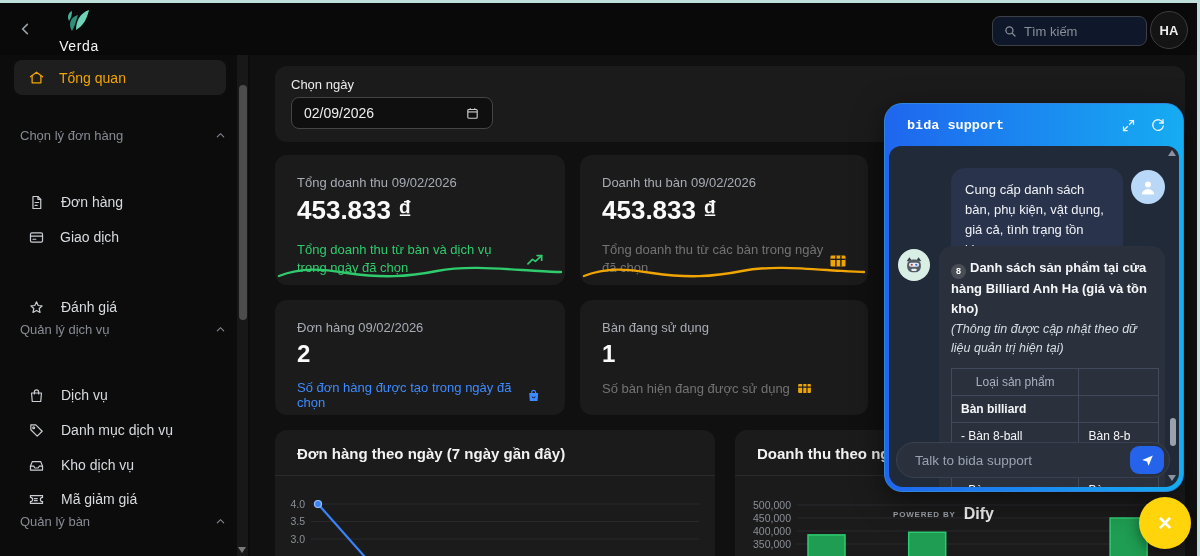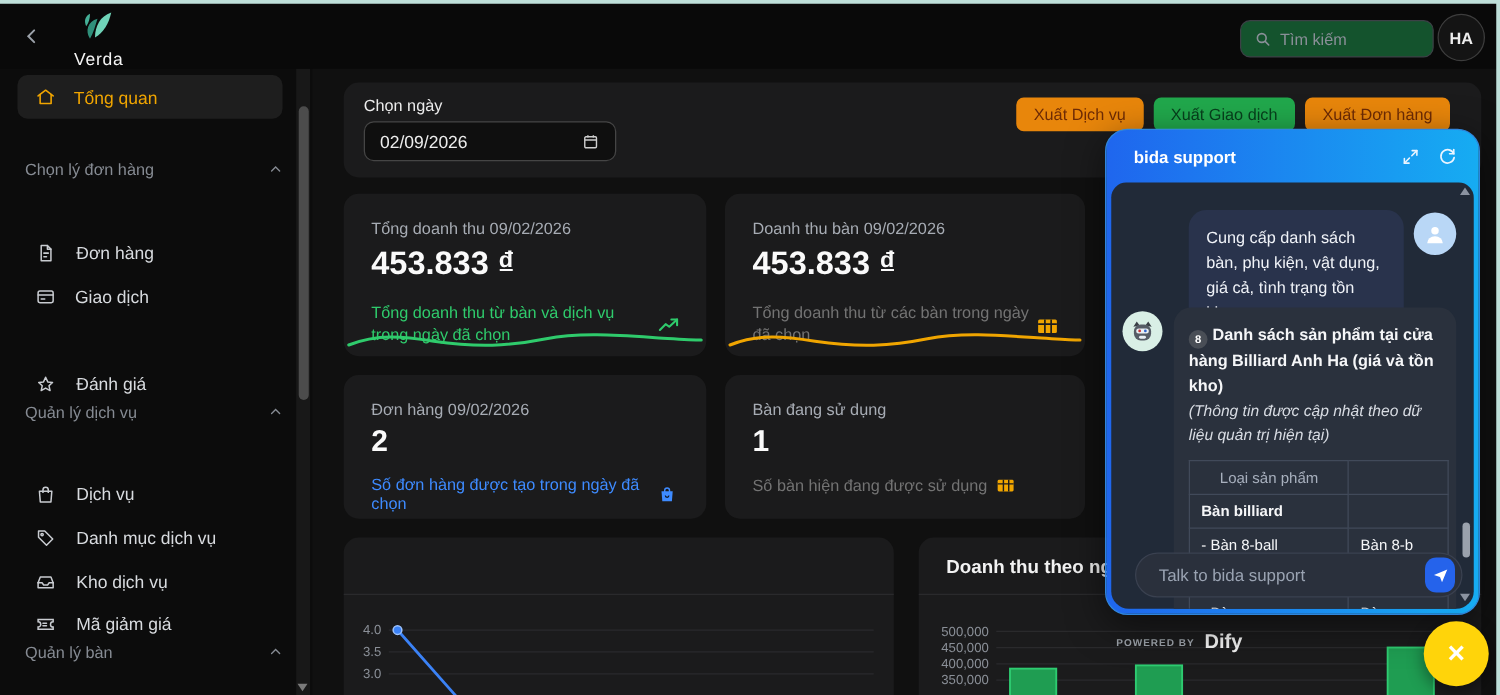--- a/index.html
+++ b/index.html
@@ -10,21 +10,21 @@
 
   
   .teal-top { left:0; top:0; width:1200px; height:3px; background:#bfe0da; z-index:60; }
   .teal-right { right:0; top:0; width:3px; height:556px; background:#bfe0da; z-index:60; }
 
   
   .topbar { left:0; top:3px; width:1200px; height:52px; background:#090909; z-index:5; }
   .back-btn { left:16px; top:16px; width:20px; height:20px; color:#9aa0a8; display:flex; align-items:center; justify-content:center; cursor:pointer; }
   .logo-wrap { left:44px; top:4px; width:70px; height:48px; text-align:center; }
   .brand { font-size:14px; font-weight:normal; color:#f5f5f5; letter-spacing:.6px; margin-top:1px; }
-  .searchbox { left:992px; top:13px; width:155px; height:30px; border:1px solid #3c4046; border-radius:8px; background:#14532d; display:flex; align-items:center; padding:0 10px; gap:7px; }
+  .searchbox { left:992px; top:13px; width:155px; height:30px; border:1px solid #3c4046; border-radius:8px; background:#0f172a; display:flex; align-items:center; padding:0 10px; gap:7px; }
   .searchbox input { flex:1; background:transparent; border:none; outline:none; color:#d9dce0; font-size:13px; font-family:inherit; width:100px; }
   .searchbox input::placeholder { color:#8a8f98; }
   .avatar { left:1150px; top:8px; width:38px; height:38px; border-radius:50%; background:#141414; border:1px solid #3d3d3d; color:#ededed; font-size:13px; font-weight:bold; display:flex; align-items:center; justify-content:center; cursor:pointer; }
 
   
   .sidebar { left:0; top:55px; width:250px; height:501px; background:#0c0c0c; z-index:4; }
   .sb-scroll-track { position:absolute; left:237px; top:0; width:11px; height:501px; background:#181818; }
   .sb-thumb { position:absolute; left:1.5px; top:30px; width:8px; height:235px; border-radius:4px; background:#4c4c4c; }
   .sb-arrow-down { position:absolute; left:1px; bottom:3px; width:0; height:0; border-left:4.5px solid transparent; border-right:4.5px solid transparent; border-top:6px solid #7a7a7a; }
   .sb-active { position:absolute; left:14px; top:5px; width:212px; height:35px; background:#1e1e1e; border-radius:8px; display:flex; align-items:center; gap:14px; padding-left:14px; color:#f0a500; cursor:pointer; }
@@ -61,34 +61,34 @@
   
   .chartL { left:275px; top:430px; width:440px; height:240px; }
   .chartR { left:735px; top:430px; width:450px; height:240px; }
   .ch-title { position:absolute; left:22px; top:15px; font-size:15px; font-weight:bold; color:#f2f2f2; }
   .ch-div { position:absolute; left:0; top:45px; width:100%; height:1px; background:#2a2a2c; }
   .ch-svg { position:absolute; left:0; top:45px; }
 
   
   .chat { left:884px; top:103px; width:300px; height:389px; border-radius:18px; background:linear-gradient(90deg,#1f66ee,#16acf2); border:1px solid #2f86dc; z-index:40; box-shadow:0 8px 30px rgba(0,0,0,.5); }
   .chat-hd { position:absolute; left:0; top:0; width:100%; height:42px; display:flex; align-items:center; padding:0 14px 0 22px; }
-  .chat-title { color:#fff; font-size:13.5px; font-weight:bold; flex:1; }
+  .chat-title { color:#fff; font-size:13.5px; font-weight:bold; flex:1;font-family:Liberation Mono, monospace; }
   .chat-hd-ic { width:22px; height:22px; display:flex; align-items:center; justify-content:center; color:#eaf4ff; cursor:pointer; margin-left:8px; }
   .chat-body { position:absolute; left:4px; right:4px; top:42px; bottom:4px; background:#212a38; border-radius:12px 12px 14px 14px; overflow:hidden; }
   .msg-user { position:absolute; right:56px; top:22px; width:172px; background:#29334c; border-radius:14px; padding:12px 14px; color:#f0f3f8; font-size:13px; line-height:1.55; }
   .ua { position:absolute; right:14px; top:24px; width:34px; height:34px; border-radius:50%; background:#b9d7f6; display:flex; align-items:center; justify-content:center; }
   .ba { position:absolute; left:9px; top:103px; width:32px; height:32px; border-radius:50%; background:#d9efe6; display:flex; align-items:center; justify-content:center; }
   .msg-bot { position:absolute; left:50px; right:14px; top:100px; background:#2a313d; border-radius:14px; padding:12px 12px 10px; color:#f5f6f8; font-size:13px; }
   .bot-h { font-weight:bold; line-height:1.5; }
   .badge8 { display:inline-flex; width:15px; height:15px; border-radius:50%; background:#494e56; color:#fff; font-size:9px; align-items:center; justify-content:center; margin-right:4px; vertical-align:-2px; }
   .bot-i { font-style:italic; color:#d8dce3; line-height:1.5; margin-top:2px; font-size:12.5px; }
   .bot-tbl { margin-top:10px; border-collapse:collapse; width:103%; font-size:12px; }
   .bot-tbl th, .bot-tbl td { border:1px solid #414a5a; padding:6px 9px; text-align:left; white-space:nowrap; }
   .bot-tbl th { color:#a8b0be; text-align:center; font-weight:normal; }
-  .chat-input { position:absolute; left:19px; right:9px; top:296px; height:36px; background:#2a303c; border:1px solid #3a4150; border-radius:18px; display:flex; align-items:center; padding:0 5px 0 18px; z-index:3;gap:36px; }
+  .chat-input { position:absolute; left:7px; right:9px; top:296px; height:36px; background:#2a303c; border:1px solid #3a4150; border-radius:18px; display:flex; align-items:center; padding:0 5px 0 18px; z-index:3;gap:36px; }
   .chat-input input { flex:1; background:transparent; border:none; outline:none; color:#e7eaf0; font-size:13.5px; font-family:inherit; }
   .chat-input input::placeholder { color:#9aa3b2; }
   .send-btn { width:34px; height:28px; border-radius:9px; background:#2563eb; border:none; display:flex; align-items:center; justify-content:center; cursor:pointer; }
   .ch-scroll { position:absolute; right:2px; top:4px; bottom:6px; width:8px; z-index:4; }
   .ch-up { position:absolute; right:1px; top:0; width:0; height:0; border-left:4px solid transparent; border-right:4px solid transparent; border-bottom:6px solid #8b93a1; }
   .ch-dn { position:absolute; right:1px; bottom:0; width:0; height:0; border-left:4px solid transparent; border-right:4px solid transparent; border-top:6px solid #8b93a1; }
   .ch-thumb { position:absolute; right:1px; top:268px; width:6px; height:28px; border-radius:3px; background:#9aa1ac; }
 
   
   .dify { left:893px; top:505px; display:flex; align-items:center; gap:8px; z-index:30; }
@@ -226,25 +226,20 @@
   <div class="abs panel hdr-panel">
     <div class="hdr-label">Chọn ngày</div>
     <div class="date-input">
       <input type="text" value="02/09/2026" style="">
       <svg width="15" height="15" viewBox="0 0 24 24" fill="none" stroke="#cfcfcf" stroke-width="1.8">
           <rect x="4.5" y="5.5" width="15" height="14" rx="1.5"></rect>
           <line x1="4.5" y1="9.5" x2="19.5" y2="9.5"></line>
           <line x1="8.5" y1="3.5" x2="8.5" y2="6.5"></line>
           <line x1="15.5" y1="3.5" x2="15.5" y2="6.5"></line>
         </svg>
-    </div>
-    <div class="hdr-btns">
-      <button class="btn btn-orange">Xuất Dịch vụ</button>
-      <button class="btn btn-green">Xuất Giao dịch</button>
-      <button class="btn btn-orange">Xuất Đơn hàng</button>
     </div>
   </div>
 
   <div class="abs panel card card1">
     <div class="c-title">Tổng doanh thu 09/02/2026</div>
     <div class="c-value">453.833 ₫</div>
     <div class="c-sub green">Tổng doanh thu từ bàn và dịch vụ trong ngày đã chọn</div>
     <svg class="c-icon" width="20" height="20" viewBox="0 0 24 24" fill="none" stroke="#2fcb6c" stroke-width="2" stroke-linecap="round" stroke-linejoin="round">
         <polyline points="3.5,15.5 9,10 12.5,12.5 20,5.5"></polyline>
         <polyline points="14.5,5.5 20,5.5 20,11"></polyline>
@@ -294,20 +289,21 @@
           <g stroke="#1b1b1c" stroke-width="1.6">
             <line x1="3" y1="10" x2="21" y2="10"></line>
             <line x1="9.5" y1="5.5" x2="9.5" y2="18.5"></line>
             <line x1="15.5" y1="5.5" x2="15.5" y2="18.5"></line>
           </g>
         </svg>
     </div>
   </div>
 
   <div class="abs panel chartL">
+    <div class="ch-title">Đơn hàng theo ngày (7 ngày gần đây)</div>
     <div class="ch-div"></div>
     <svg class="ch-svg" width="440" height="195">
         <line x1="36" y1="29" x2="424" y2="29" stroke="#2a2a2c" stroke-width="1"></line>
         <text x="30" y="32.5" text-anchor="end" font-size="10.5" fill="#8a8f97" font-family="Liberation Sans, sans-serif">4.0</text>
         <line x1="36" y1="46.5" x2="424" y2="46.5" stroke="#2a2a2c" stroke-width="1"></line>
         <text x="30" y="50" text-anchor="end" font-size="10.5" fill="#8a8f97" font-family="Liberation Sans, sans-serif">3.5</text>
         <line x1="36" y1="64" x2="424" y2="64" stroke="#2a2a2c" stroke-width="1"></line>
         <text x="30" y="67.5" text-anchor="end" font-size="10.5" fill="#8a8f97" font-family="Liberation Sans, sans-serif">3.0</text>
         <polyline points="43,29 105,99" fill="none" stroke="#3b82f6" stroke-width="2.2" stroke-linecap="round"></polyline>
         <circle cx="43" cy="29" r="3.5" fill="#3b82f6" stroke="#9cc1fb" stroke-width="1.2"></circle>

